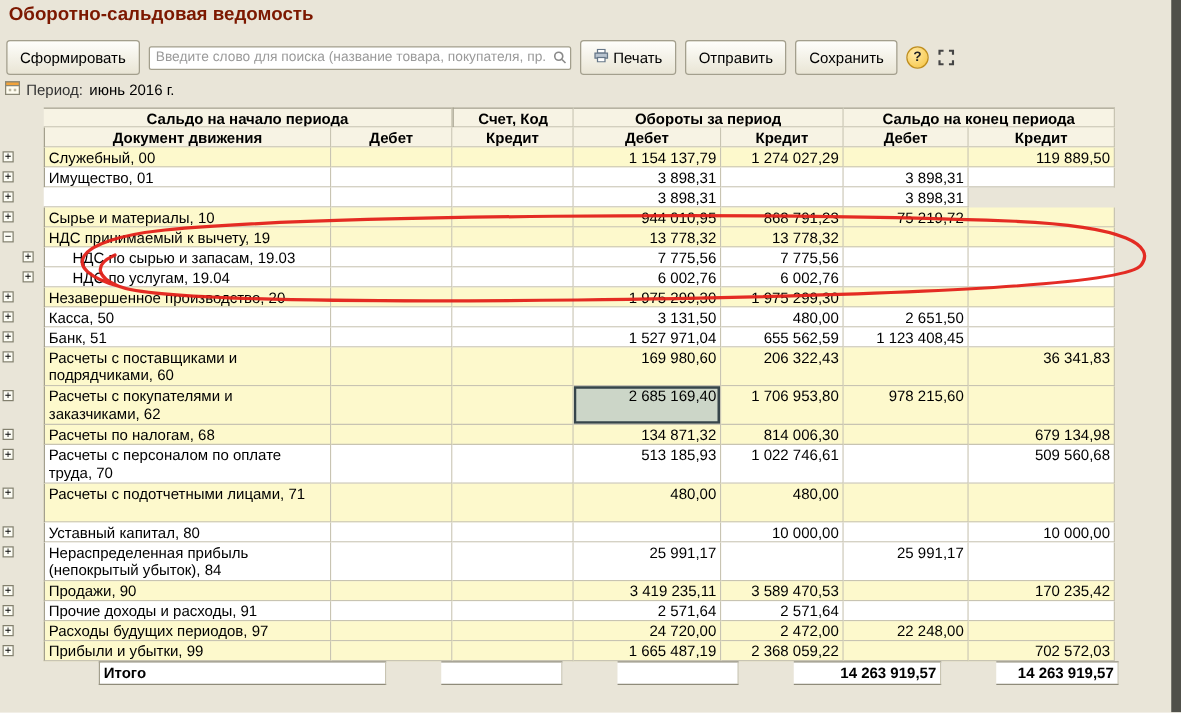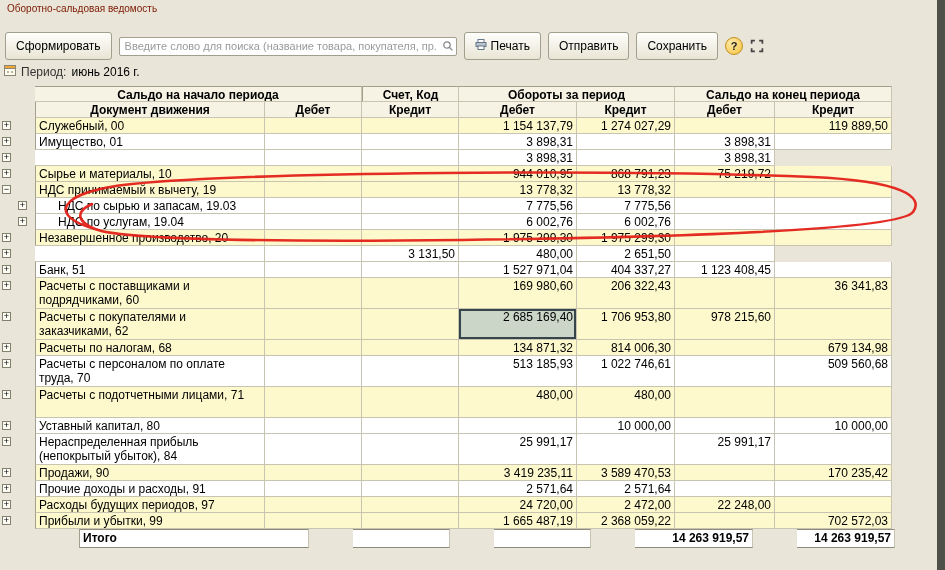--- a/index.html
+++ b/index.html
@@ -7,21 +7,21 @@
   .app {
     position: relative;
     width: 945px; height: 570px;
     background: #e9e5d8;
     font-family: "Liberation Sans", sans-serif;
     font-size: 12px; color: #000;
     overflow: hidden;
   }
   .title {
     position: absolute; top: 3px; left: 7px;
-    font-size: 10px; font-weight: normal; color: #7c1800;
+    font-size: 15px; font-weight: bold; color: #7c1800;
   }
   .toolbar {
     position: absolute; top: 36px; left: 5px;
     display: flex; align-items: center; gap: 7px; height: 20px;
   }
   .btn {
     height: 28px; padding: 12px 10px;
     font: 12px "Liberation Sans", sans-serif;
     background: linear-gradient(#fefefb, #e9e5d5);
     border: 1px solid #a39f8d; border-radius: 3px;
@@ -273,36 +273,37 @@
           <div class="cell num"></div>
           <div class="cell num">1 975 299,30</div>
           <div class="cell num">1 975 299,30</div>
           <div class="cell num"></div>
           <div class="cell num"></div>
         </div>
         <div class="row white">
           <div class="gut">
             <div class="expander">+</div>
           </div>
+          <div class="cell c-name name">Касса, 50</div>
           <div class="cell num"></div>
           <div class="cell num"></div>
           <div class="cell num">3 131,50</div>
           <div class="cell num">480,00</div>
           <div class="cell num">2 651,50</div>
           <div class="cell num"></div>
         </div>
         <div class="row white">
           <div class="gut">
             <div class="expander">+</div>
           </div>
           <div class="cell c-name name">Банк, 51</div>
           <div class="cell num"></div>
           <div class="cell num"></div>
           <div class="cell num">1 527 971,04</div>
-          <div class="cell num">404 337,27</div>
+          <div class="cell num">655 562,59</div>
           <div class="cell num">1 123 408,45</div>
           <div class="cell num"></div>
         </div>
         <div class="row yellow two">
           <div class="gut">
             <div class="expander">+</div>
           </div>
           <div class="cell c-name name">Расчеты с поставщиками и подрядчиками, 60</div>
           <div class="cell num"></div>
           <div class="cell num"></div>

